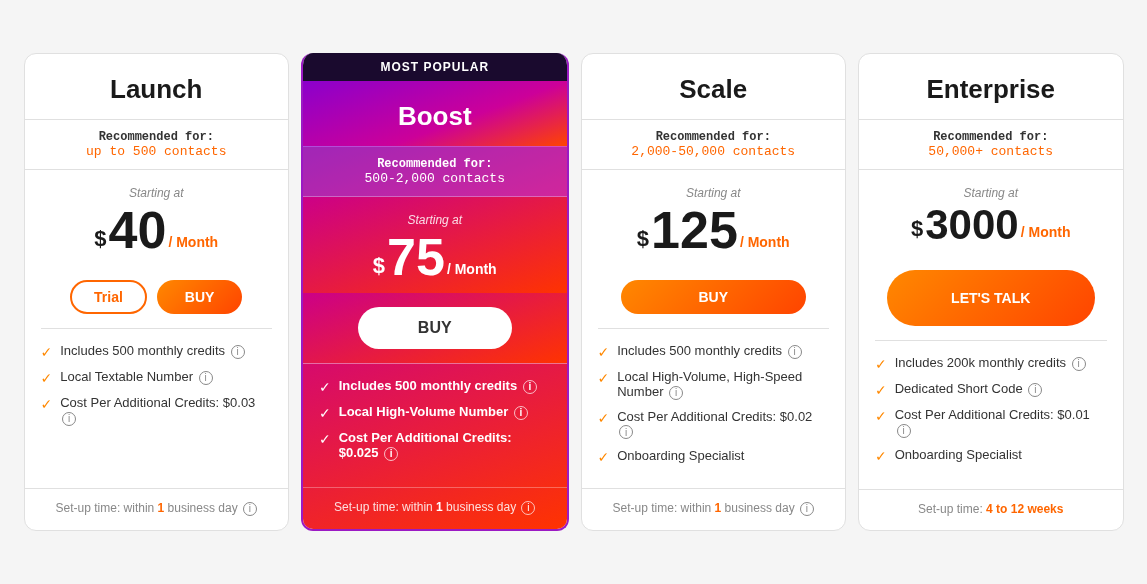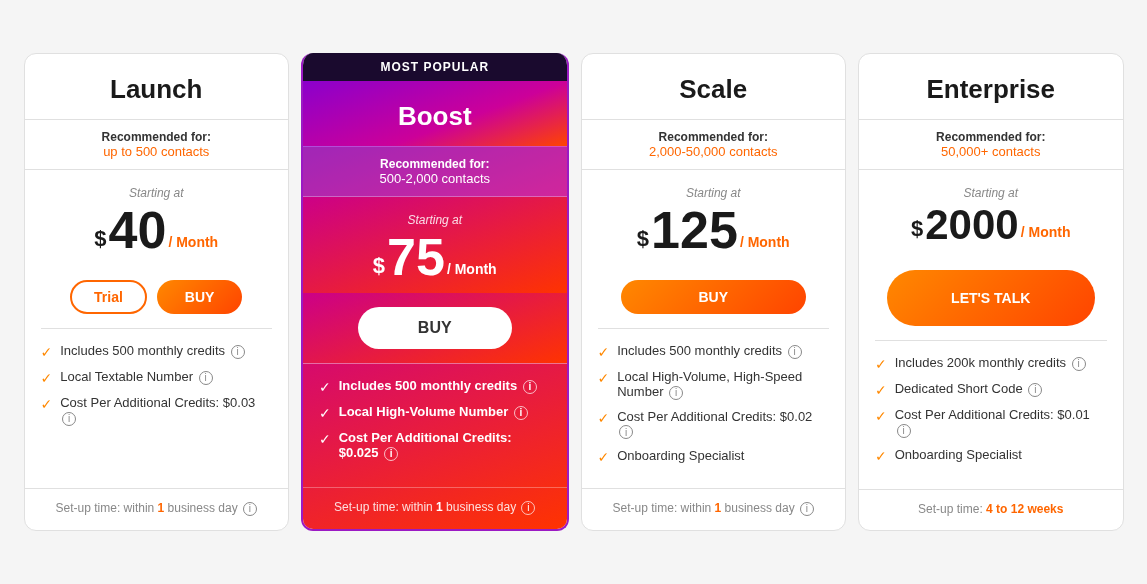--- a/index.html
+++ b/index.html
@@ -65,20 +65,21 @@
       background: #fff;
     }
     .plan-recommended.popular-rec {
       background: rgba(255,255,255,0.15);
       border-bottom: 1px solid rgba(255,255,255,0.3);
     }
     .rec-label {
       font-size: 12px;
       font-weight: bold;
       color: #333;
+      font-family: Liberation Mono, monospace;
     }
     .rec-label.popular-rec-label {
       color: #fff;
     }
     .rec-value {
       font-size: 13px;
       color: #ff6600;
       font-weight: normal;
     }
     .rec-value.popular-rec-value {
@@ -440,21 +441,21 @@
     <div class="plan-recommended">
       <div class="rec-label">
         <span>Recommended for:</span><br>
         <span class="rec-value">50,000+ contacts</span>
       </div>
     </div>
     <div class="plan-price-section">
       <div class="starting-at">Starting at</div>
       <div class="price-row">
         <span class="price-dollar">$</span>
-        <span class="price-amount" style="font-size: 42px;">2000</span>
+        <span class="price-amount" style="font-size: 42px;">3000</span>
         <span class="price-per">/ Month</span>
       </div>
     </div>
     <div class="plan-actions">
       <button class="btn-lets-talk">LET'S TALK</button>
     </div>
     <hr class="plan-divider">
     <div class="plan-features">
       <div class="feature-item">
         <span class="check-icon">✓</span>

